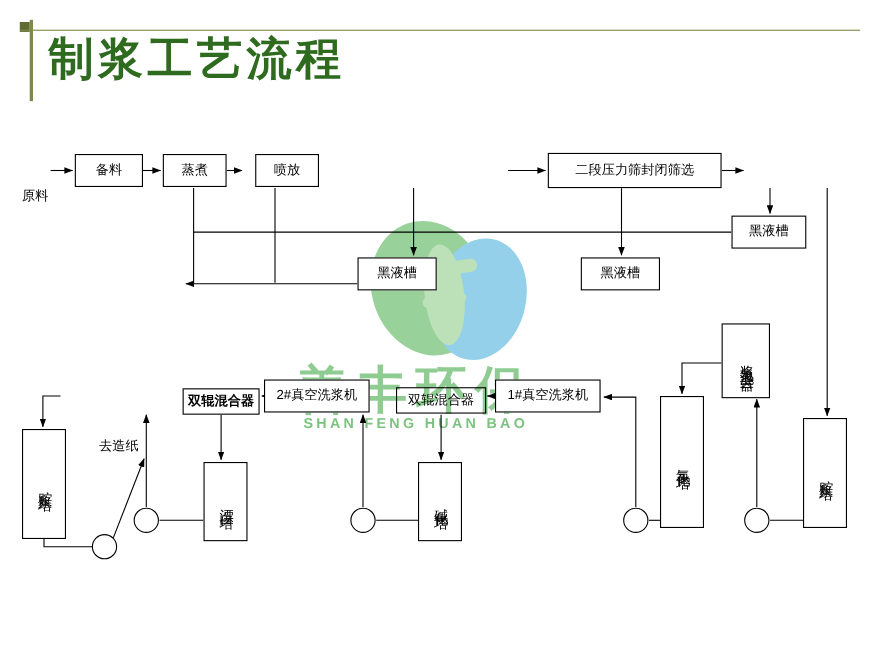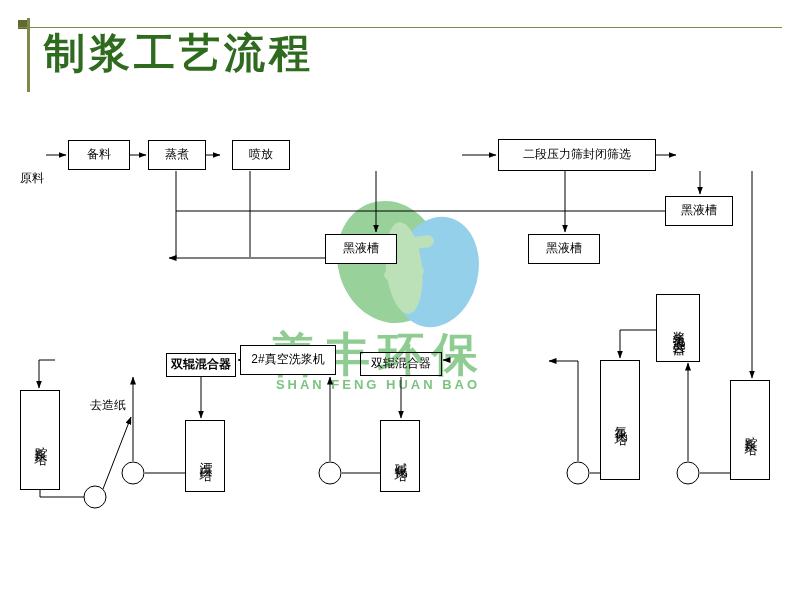--- a/index.html
+++ b/index.html
@@ -142,20 +142,21 @@
       <div class="node" style="left: 68px; top: 140px; width: 62px; height: 30px;">备料</div>
       <div class="node" style="left: 148px; top: 140px; width: 58px; height: 30px;">蒸煮</div>
       <div class="node" style="left: 232px; top: 140px; width: 58px; height: 30px;">喷放</div>
       <div class="node" style="left: 498px; top: 139px; width: 158px; height: 32px;">二段压力筛封闭筛选</div>
       <div class="node" style="left: 665px; top: 196px; width: 68px; height: 30px;">黑液槽</div>
       <div class="node" style="left: 325px; top: 234px; width: 72px; height: 30px;">黑液槽</div>
       <div class="node" style="left: 528px; top: 234px; width: 72px; height: 30px;">黑液槽</div>
       <div class="node bold" style="left: 166px; top: 353px; width: 70px; height: 24px;">双辊混合器</div>
       <div class="node" style="left: 240px; top: 345px; width: 96px; height: 30px;">2#真空洗浆机</div>
       <div class="node transparent" style="left: 360px; top: 352px; width: 82px; height: 24px;">双辊混合器</div>
+      <div class="node" style="left: 450px; top: 345px; width: 96px; height: 30px;">1#真空洗浆机</div>
       <div class="node vertical" style="left: 656px; top: 294px; width: 44px; height: 68px;">浆氯混合器</div>
       <div class="node vertical" style="left: 600px; top: 360px; width: 40px; height: 120px;">氯化塔</div>
       <div class="node vertical" style="left: 730px; top: 380px; width: 40px; height: 100px;">贮浆塔</div>
       <div class="node vertical" style="left: 20px; top: 390px; width: 40px; height: 100px;">贮浆塔</div>
       <div class="node vertical" style="left: 185px; top: 420px; width: 40px; height: 72px;">漂白塔</div>
       <div class="node vertical" style="left: 380px; top: 420px; width: 40px; height: 72px;">碱化塔</div>
       <div class="node plain" style="left: 84px; top: 398px; width: 48px; height: 16px;">去造纸</div>
     </div>
 
 </div>

